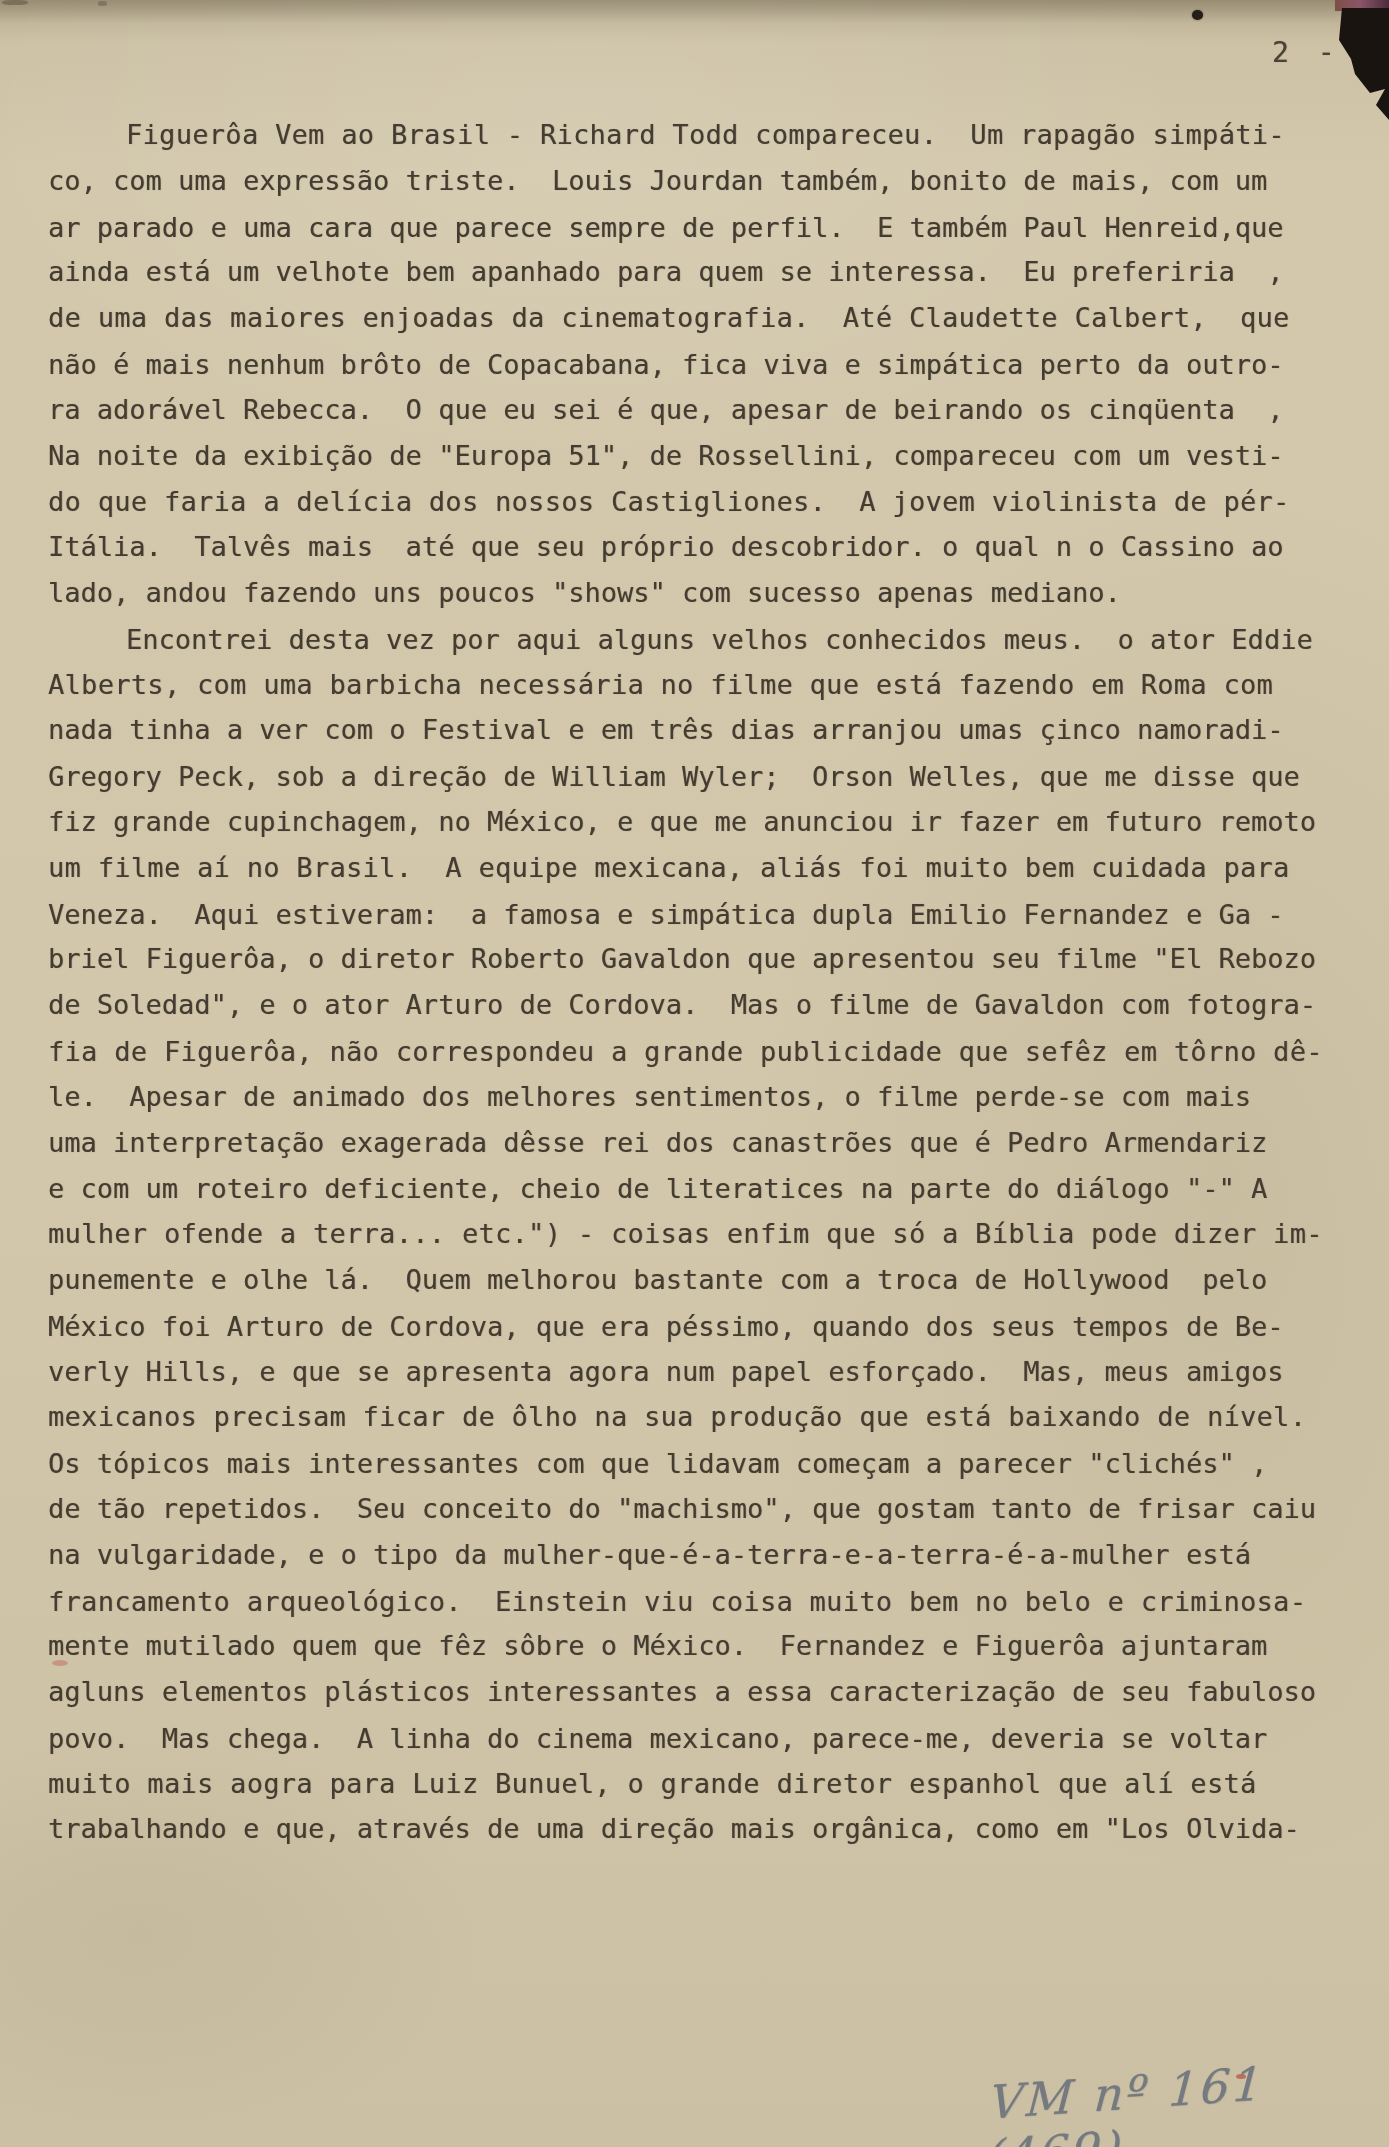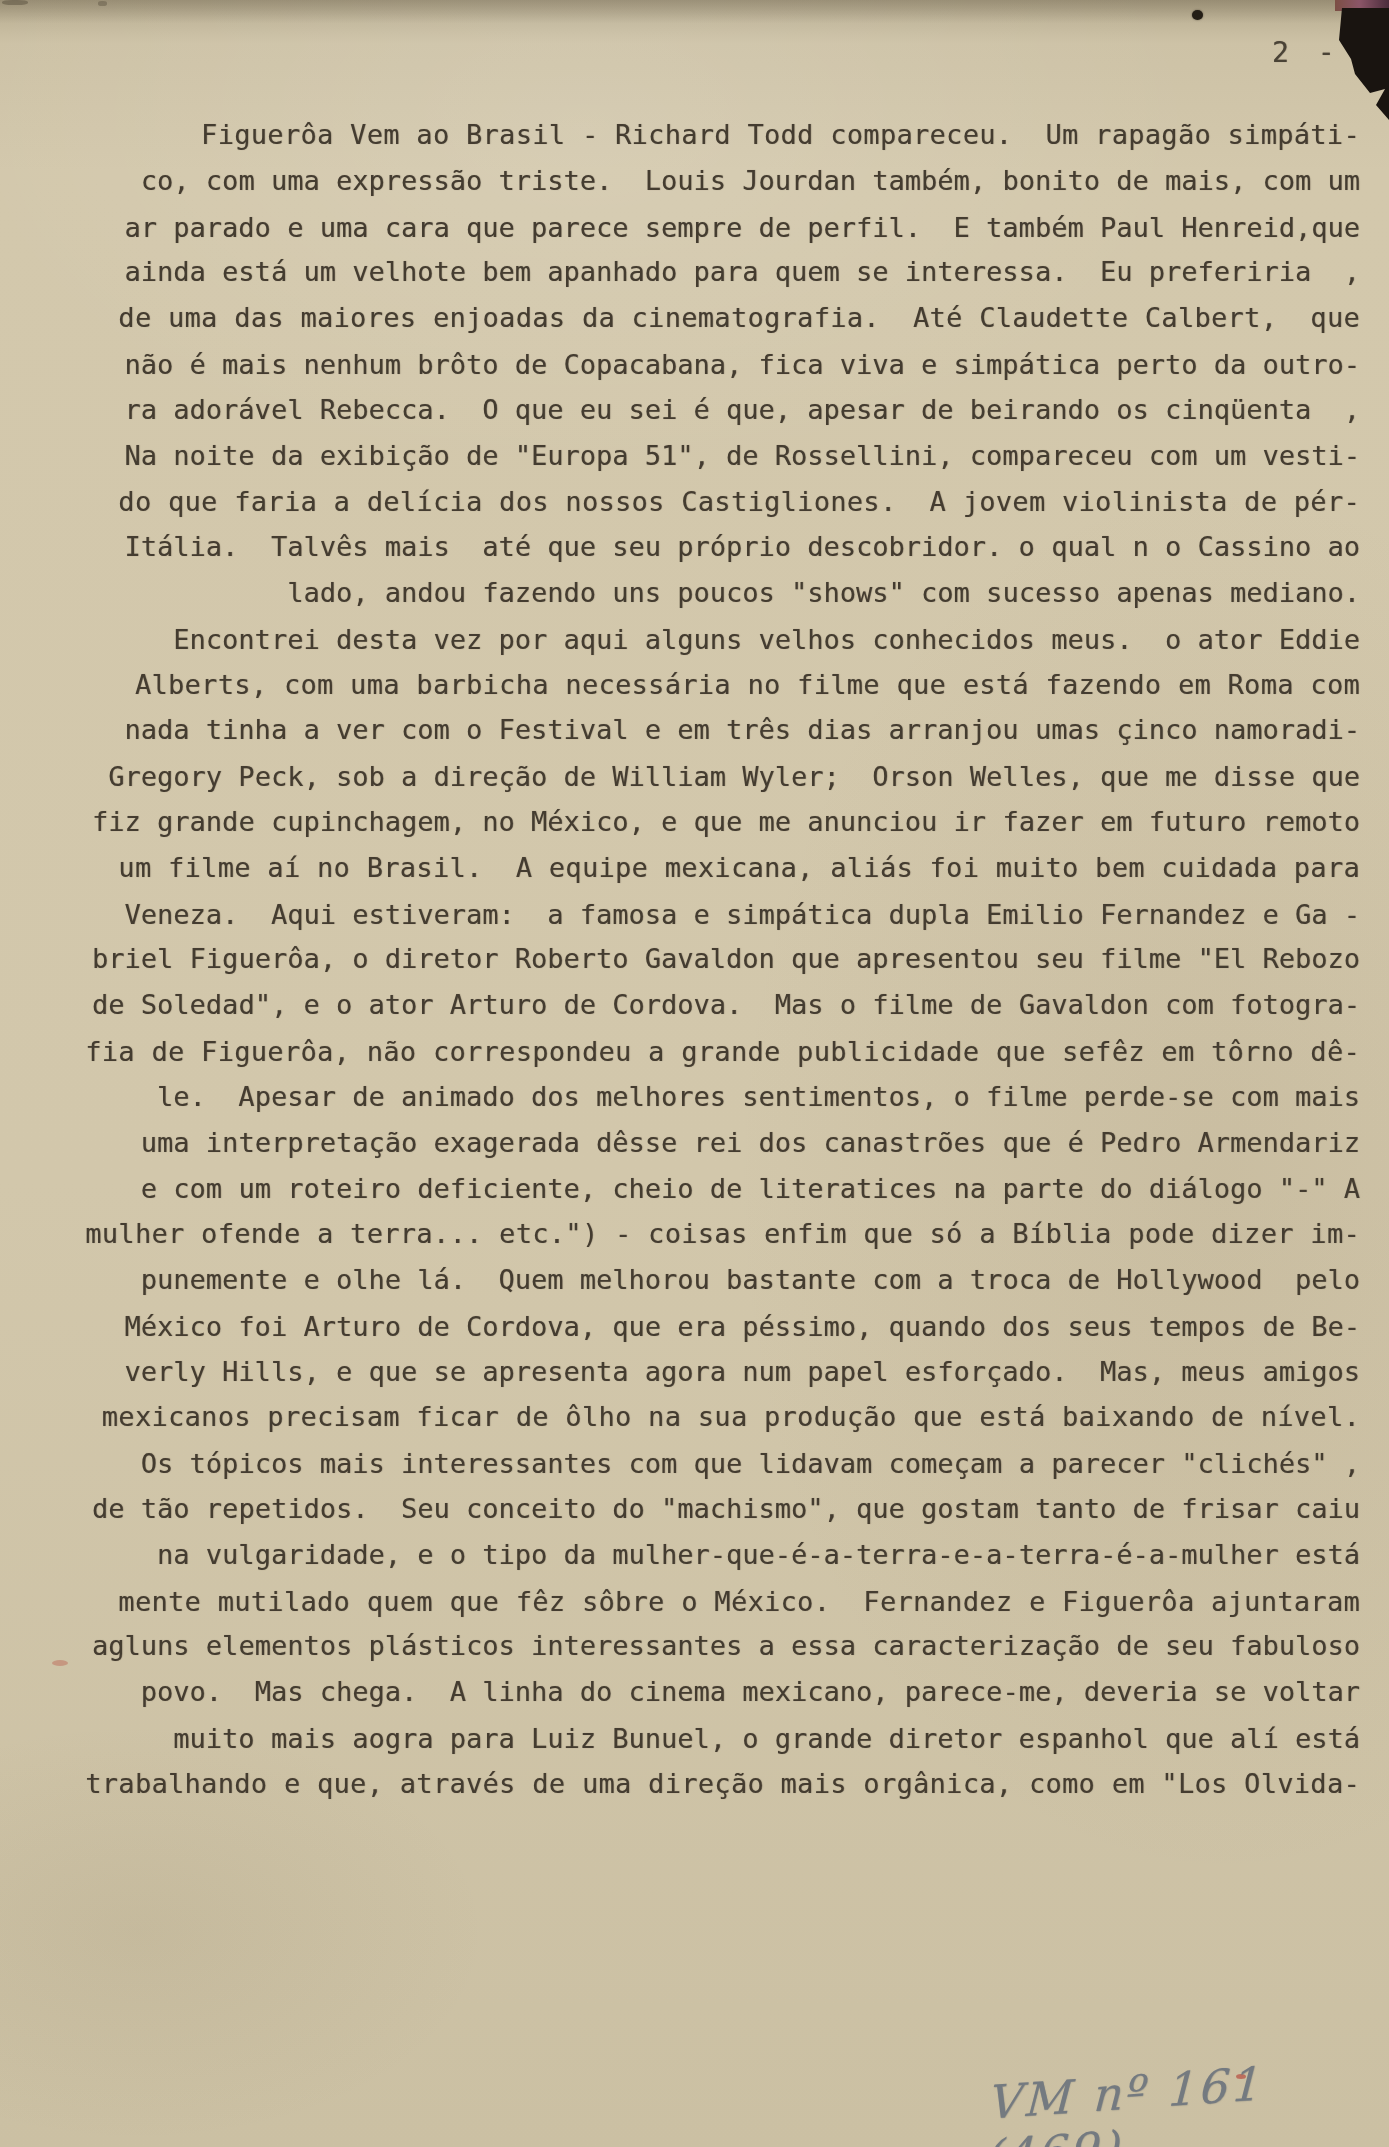--- a/index.html
+++ b/index.html
@@ -23,21 +23,21 @@
   .page-number{
     position:absolute;left:1272px;top:36px;
     font-size:28px;color:#4a4336;letter-spacing:6px;
     text-shadow:0.4px 0.4px 0.7px rgba(60,50,40,0.55);
   }
   .doc-body{
     position:absolute;left:48px;top:112px;width:1312px;
     font-size:27px;line-height:45.8px;color:#443c30;
     text-shadow:0.5px 0.4px 0.8px rgba(62,52,40,0.45);
   }
-  .line{white-space:pre;height:45.8px;text-align:right;}
+  .line{white-space:pre;height:45.8px;}
   .line.indent{padding-left:78px;}
   .line:nth-child(3n){transform:translateY(0.6px);}
   .line:nth-child(4n+1){letter-spacing:0.3px;}
   .ink-dot{
     position:absolute;left:1192px;top:10px;width:11px;height:10px;
     border-radius:50%;background:#241e16;box-shadow:0 0 2px rgba(36,30,22,0.6);
   }
   .corner-art{position:absolute;right:0;top:0;}
   .handwritten{
     position:absolute;left:988px;top:2062px;width:390px;
@@ -105,20 +105,21 @@
       <div class="line">uma interpretação exagerada dêsse rei dos canastrões que é Pedro Armendariz</div>
       <div class="line">e com um roteiro deficiente, cheio de literatices na parte do diálogo "-" A</div>
       <div class="line">mulher ofende a terra... etc.") - coisas enfim que só a Bíblia pode dizer im-</div>
       <div class="line">punemente e olhe lá.  Quem melhorou bastante com a troca de Hollywood  pelo</div>
       <div class="line">México foi Arturo de Cordova, que era péssimo, quando dos seus tempos de Be-</div>
       <div class="line">verly Hills, e que se apresenta agora num papel esforçado.  Mas, meus amigos</div>
       <div class="line">mexicanos precisam ficar de ôlho na sua produção que está baixando de nível.</div>
       <div class="line">Os tópicos mais interessantes com que lidavam começam a parecer "clichés" ,</div>
       <div class="line">de tão repetidos.  Seu conceito do "machismo", que gostam tanto de frisar caiu</div>
       <div class="line">na vulgaridade, e o tipo da mulher-que-é-a-terra-e-a-terra-é-a-mulher está</div>
+      <div class="line">francamento arqueológico.  Einstein viu coisa muito bem no belo e criminosa-</div>
       <div class="line">mente mutilado quem que fêz sôbre o México.  Fernandez e Figuerôa ajuntaram</div>
       <div class="line">agluns elementos plásticos interessantes a essa caracterização de seu fabuloso</div>
       <div class="line">povo.  Mas chega.  A linha do cinema mexicano, parece-me, deveria se voltar</div>
       <div class="line">muito mais aogra para Luiz Bunuel, o grande diretor espanhol que alí está</div>
       <div class="line">trabalhando e que, através de uma direção mais orgânica, como em "Los Olvida-</div>
     </div>
 
   <div class="handwritten">VM nº 161 (469)</div>
 
 </div>

